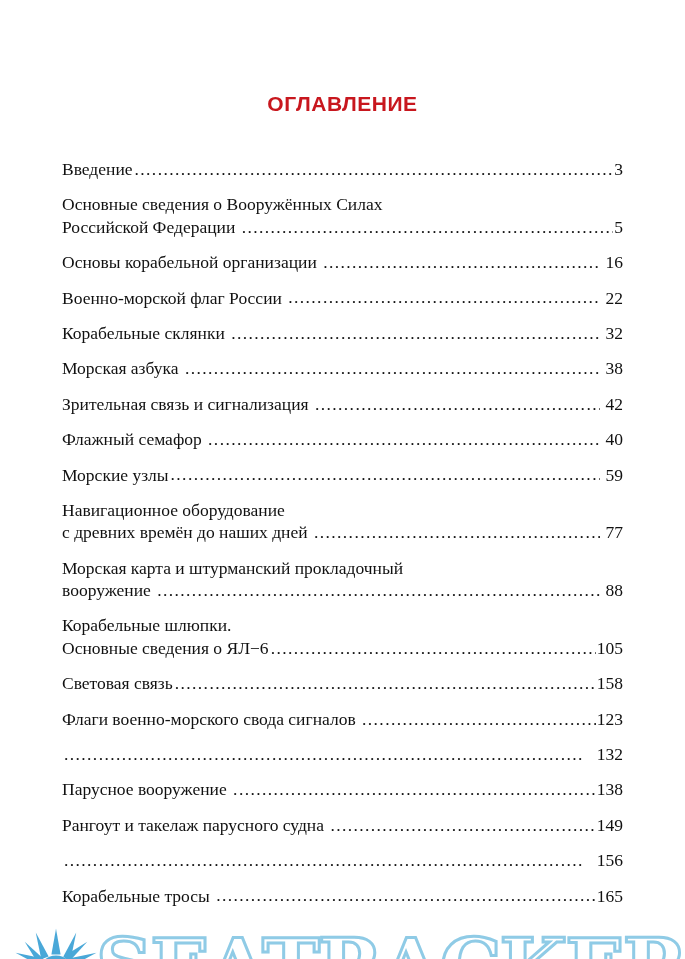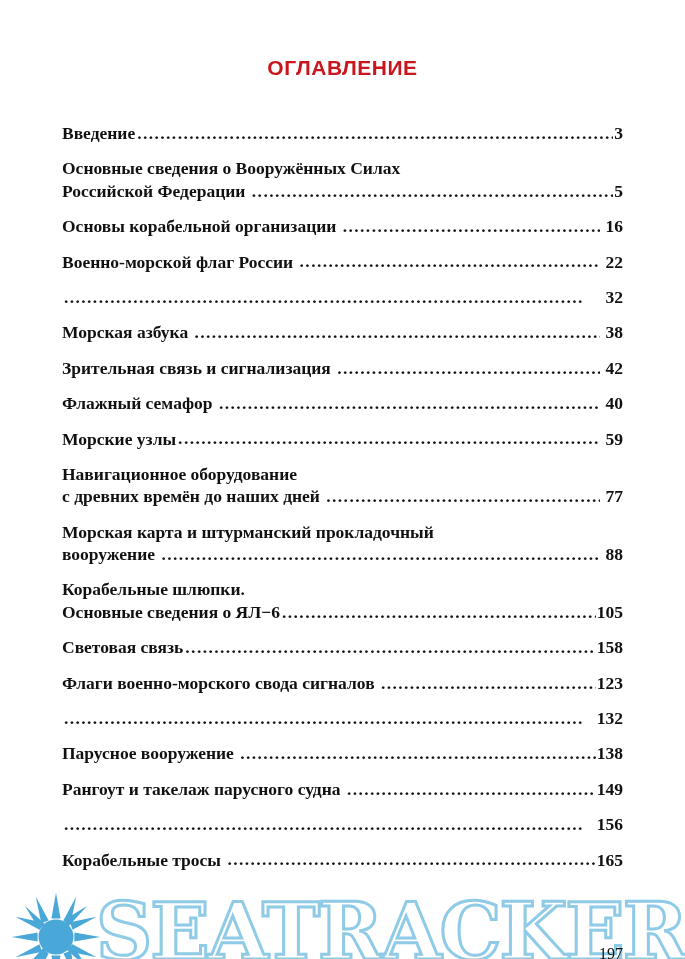--- a/index.html
+++ b/index.html
@@ -21,38 +21,37 @@
     height: 959px;
     box-sizing: border-box;
     padding: 0 62px;
   }
   .toc-title {
     text-align: center;
     color: #c8171e;
     font-weight: bold;
     font-size: 21px;
     letter-spacing: 0.5px;
-    margin-top: 56px;
+    margin-top: 92px;
     margin-bottom: 0;
     font-family: "Liberation Sans", sans-serif;
   }
   .toc-list {
     margin-top: 42px;
   }
   .toc-entry {
     display: block;
     margin-bottom: 13px;
     font-size: 17.5px;
     line-height: 1.28;
     color: #111111;
   }
   .entry-inner {
     display: block;
     position: relative;
-    font-weight: bold;
   }
   .entry-line {
     display: flex;
     align-items: flex-end;
     width: 100%;
   }
   .entry-text {
     white-space: pre;
     flex: 0 0 auto;
   }
@@ -157,20 +156,21 @@
           <div class="entry-line">
             <span class="entry-text">Военно-морской флаг России </span>
             <span class="dots">..........................................................................................</span>
             <span class="page-num"> 22</span>
           </div>
         </div>
       </div>
       <div class="toc-entry">
         <div class="entry-inner">
           <div class="entry-line">
+            <span class="entry-text">Корабельные склянки </span>
             <span class="dots">..........................................................................................</span>
             <span class="page-num"> 32</span>
           </div>
         </div>
       </div>
       <div class="toc-entry">
         <div class="entry-inner">
           <div class="entry-line">
             <span class="entry-text">Морская азбука </span>
             <span class="dots">..........................................................................................</span>

